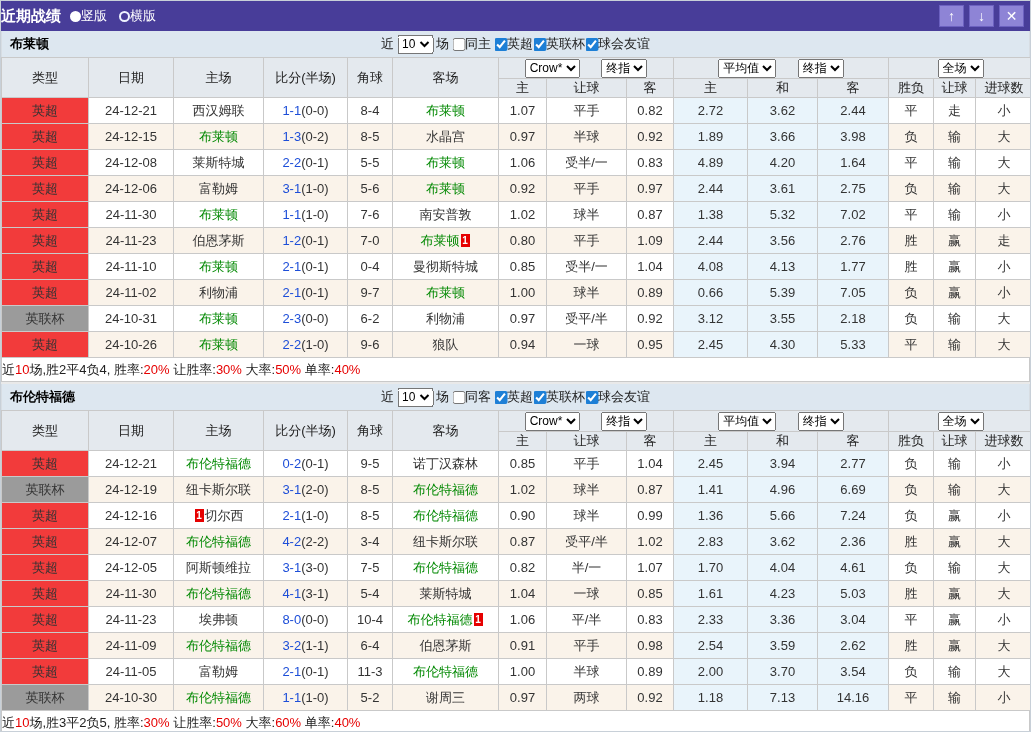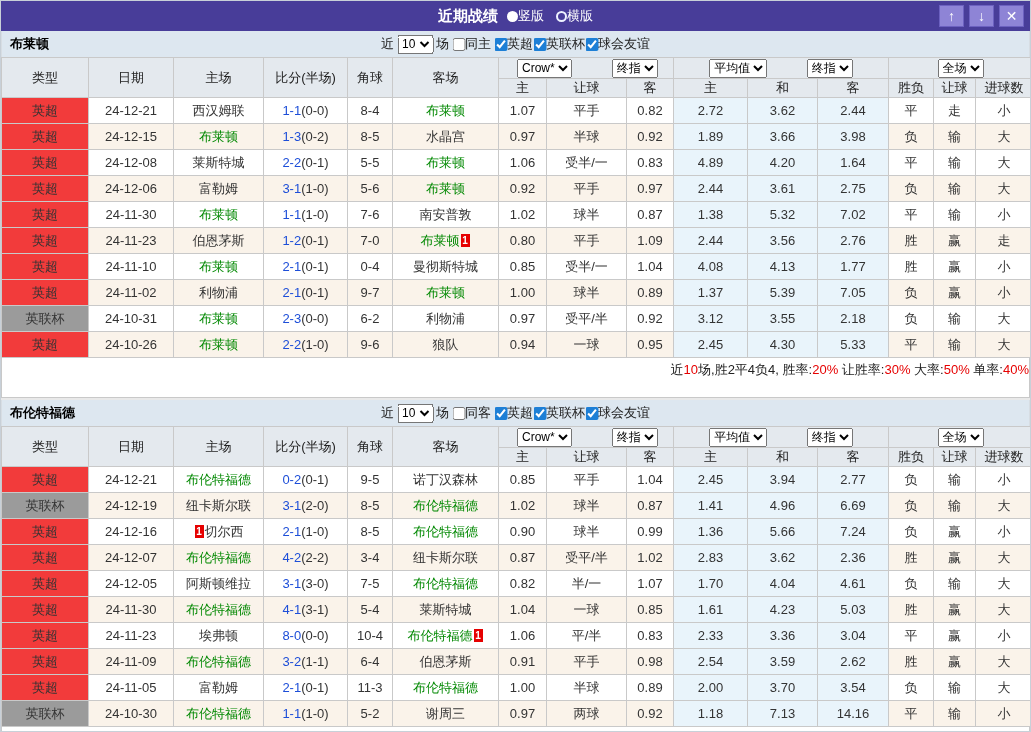--- a/index.html
+++ b/index.html
@@ -15,21 +15,21 @@
     overflow:hidden;
     position:relative;
   }
   
   .titlebar {
     height:30px; background:#483d99; position:relative;
     display:flex; align-items:center;
   }
   .tb-center {
     position:absolute; left:0; right:0; top:0; bottom:0;
-    display:flex; justify-content:center; align-items:center; gap:9px;
+    display:flex; justify-content:flex-start; align-items:center; gap:9px;
     color:#fff;
   }
   .tb-title { font-weight:bold; font-size:15px; }
   .radio-item { display:inline-flex; align-items:center; font-size:13px; cursor:pointer; }
   .rdot { width:11px; height:11px; border-radius:50%; background:#fff; display:inline-block; }
   .rring { width:11px; height:11px; border-radius:50%; border:2px solid #eef3ff; background:transparent; display:inline-block; }
   .tb-buttons { position:absolute; right:6px; top:4px; display:flex; gap:5px; }
   .tb-btn {
     width:25px; height:22px; background:#8e84d6; border:1px solid #6c61c0;
     color:#fff; font-weight:bold; text-align:center; line-height:20px;
@@ -52,41 +52,41 @@
   .filter label { display:inline-flex; align-items:center; gap:0; cursor:pointer; }
   .filter input[type=checkbox] { width:13px; height:13px; margin:0; accent-color:#1d7fd6; cursor:pointer; }
   
   table.grid { border-collapse:collapse; table-layout:fixed; width:1031px; font-size:13px; }
   .grid th, .grid td {
     border:1px solid #c9c9c9; text-align:center; padding:0;
     white-space:nowrap; overflow:hidden;
   }
   .grid thead th { background:#e4e9ee; font-weight:normal; color:#222; height:19px; }
   .grid thead tr.h1 th { height:21px; }
-  .sel-cell select { font-size:12px; height:19px; margin:0 18px; }
+  .sel-cell select { font-size:12px; height:19px; margin:0 9px; }
   .grid tbody td { height:26px; background:#fff; color:#333; }
   .grid tbody tr.alt td { background:#faf3ea; }
   .grid tbody td.c-avg, .grid tbody tr.alt td.c-avg { background:#e9f4fb; }
   td.c-type { color:#fff; }
   td.t-red  { background:#f23b3b !important; }
   td.t-gray { background:#9b9b9b !important; }
   .team-self { color:#008800; }
   .sc-full { color:#1d4ed8; }
   .sc-half { color:#333; }
   .badge {
     display:inline-block; background:#e60000; color:#fff; font-size:10px;
     line-height:13px; height:13px; min-width:9px; padding:0 1px;
     margin:0 1px; vertical-align:1px; font-weight:bold;
   }
   .res-r { color:#e60000; }
   .res-b { color:#1010cc; }
   .res-g { color:#008800; }
   
   .summary {
-    height:40px; line-height:23px; text-align:right; font-size:13px;
+    height:24px; line-height:23px; text-align:left; font-size:13px;
     color:#222; background:#fff; border:1px solid #c9c9c9; border-top:none;
   }
   .summary .red { color:#e60000; }
 </style>
 </head>
 <body>
 
 <div class="window">
   <div class="titlebar">
     <div class="tb-center">
@@ -310,21 +310,21 @@
             <tr class="alt">
               <td class="c-type t-red">英超</td>
               <td class="c-date">24-11-02</td>
               <td class="c-home"><span>利物浦</span></td>
               <td class="c-score"><span class="sc-full">2-1</span><span class="sc-half">(0-1)</span></td>
               <td class="c-corner">9-7</td>
               <td class="c-away"><span class="team-self">布莱顿</span></td>
               <td class="c-odd">1.00</td>
               <td class="c-odd">球半</td>
               <td class="c-odd">0.89</td>
-              <td class="c-avg">1.37</td>
+              <td class="c-avg">0.66</td>
               <td class="c-avg">5.39</td>
               <td class="c-avg">7.05</td>
               <td class="c-res res-b">负</td>
               <td class="c-res res-r">赢</td>
               <td class="c-res res-b">小</td>
             </tr>
             <tr>
               <td class="c-type t-gray">英联杯</td>
               <td class="c-date">24-10-31</td>
               <td class="c-home"><span class="team-self">布莱顿</span></td>

